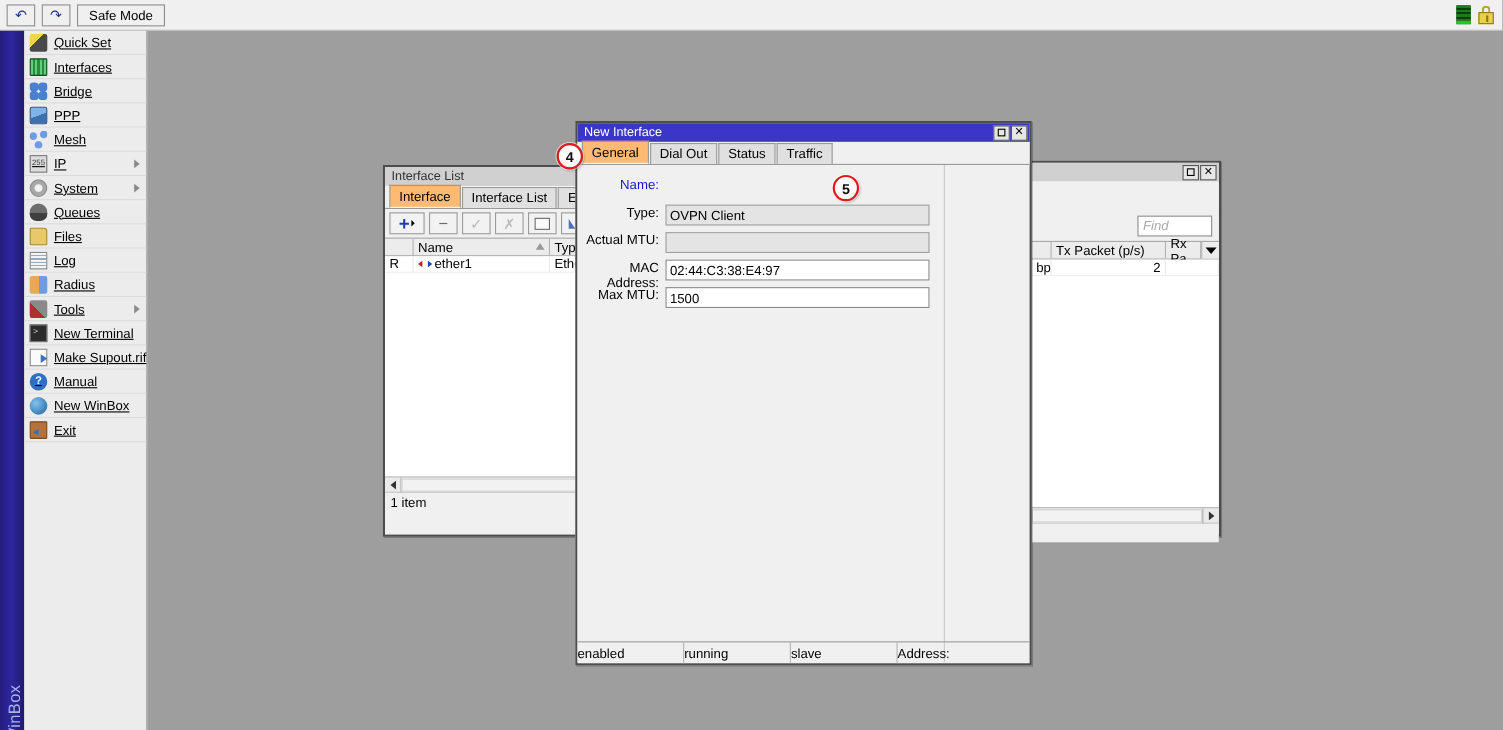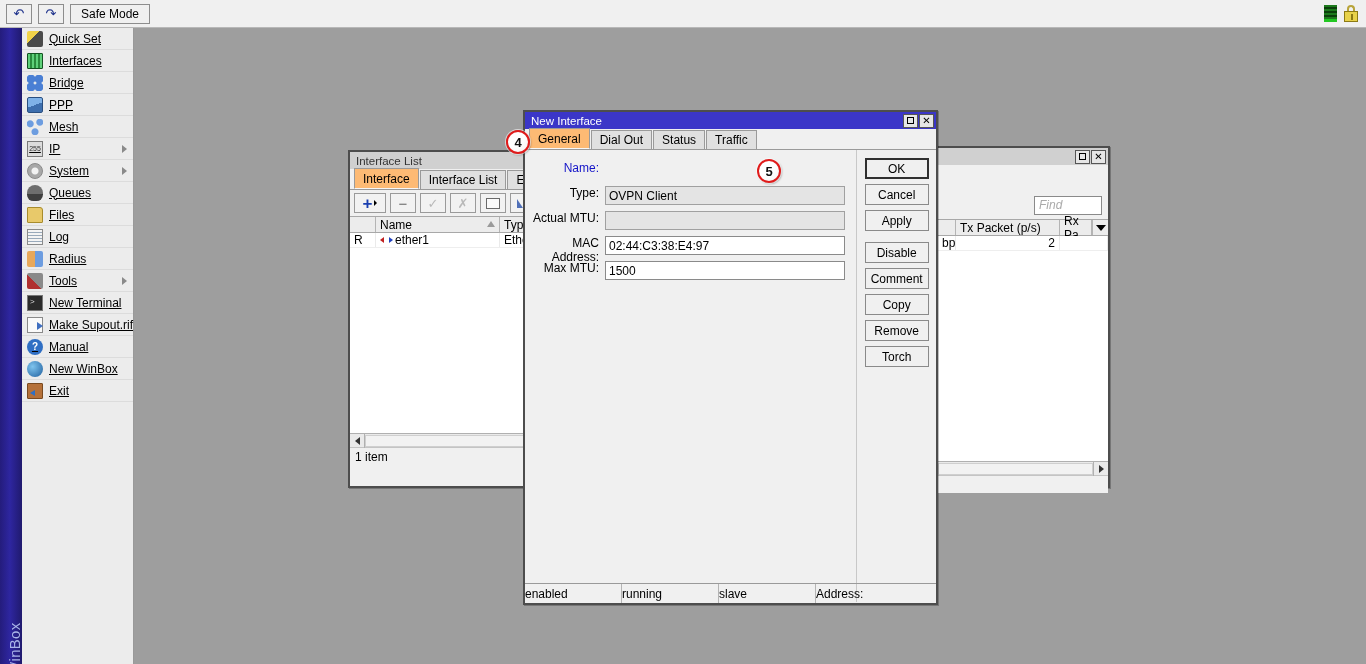--- a/index.html
+++ b/index.html
@@ -476,30 +476,20 @@
         </div>
         <div class="frow">
           <div class="flabel">MAC Address:</div>
           <div class="fctl">02:44:C3:38:E4:97</div>
         </div>
         <div class="frow">
           <div class="flabel">Max MTU:</div>
           <div class="fctl">1500</div>
         </div>
       </div>
-    <div class="dlg-buttons" id="dlg-buttons">
-        <div class="dbtn primary">OK</div>
-        <div class="dbtn">Cancel</div>
-        <div class="dbtn">Apply</div>
-        <div class="dbtn gap">Disable</div>
-        <div class="dbtn">Comment</div>
-        <div class="dbtn">Copy</div>
-        <div class="dbtn">Remove</div>
-        <div class="dbtn">Torch</div>
-      </div>
   </div>
   <div class="dlg-status" id="dlg-status">
       <div class="stat-cell on">enabled</div>
       <div class="stat-cell off">running</div>
       <div class="stat-cell off">slave</div>
       <div class="stat-cell on last">Address:</div>
     </div>
 </div>
 
 <div class="badge" id="badge4">4</div>

